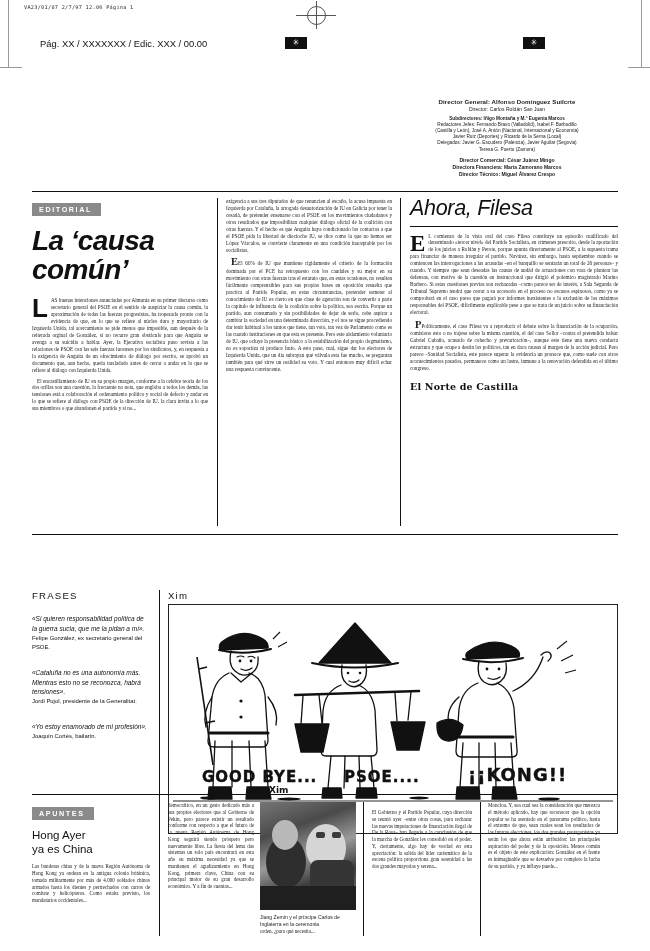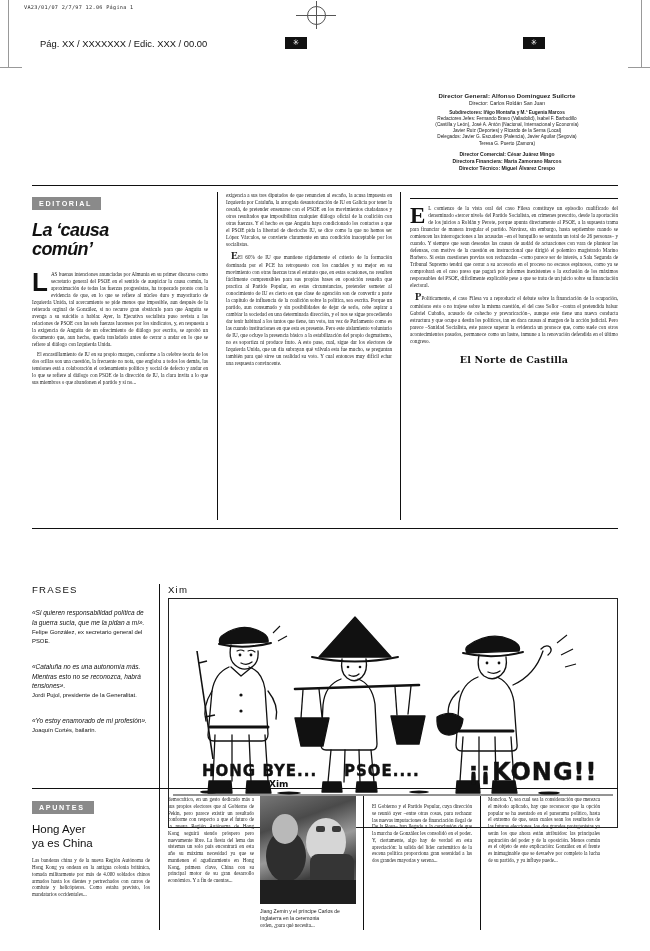--- a/index.html
+++ b/index.html
@@ -63,21 +63,21 @@
     color: #fff; font-size: 8px;
     font-family: "DejaVu Sans", sans-serif;
     line-height: 1;
   }
   .cb1 { left: 285px; top: 37px; }
   .cb2 { left: 523px; top: 37px; }
 
   
   .page {
     position: absolute;
-    left: 32px; top: 80px;
+    left: 32px; top: 86px;
     width: 586px; height: 850px;
   }
 
   
   .credits {
     position: absolute;
     right: 0; top: 12px;
     width: 222px;
     text-align: center;
     font-family: "Liberation Sans", sans-serif;
@@ -113,21 +113,21 @@
     font-size: 7.2px;
     font-weight: bold;
     letter-spacing: 1.6px;
     padding: 2.2px 9px 2.2px 7px;
   }
 
   .edit-title {
     font-family: "Liberation Sans", sans-serif;
     font-style: italic;
     font-weight: bold;
-    font-size: 18px;
+    font-size: 28px;
     line-height: 1.02;
     letter-spacing: -0.6px;
     margin-top: 11px;
     color: #111;
   }
 
   .filesa-title {
     font-family: "Liberation Sans", sans-serif;
     font-style: italic;
     font-weight: normal;
@@ -169,21 +169,21 @@
     color: #111;
   }
 
   .bigcap {
     font-family: "Liberation Serif", serif;
     font-weight: bold;
     font-size: 10.5px;
     line-height: 1;
   }
 
-  .logo-line { text-align: center; margin-top: 4px; }
+  .logo-line { text-align: left; margin-top: 4px; }
   .logo-gothic {
     font-family: "DejaVu Serif", serif;
     font-weight: bold;
     font-size: 9.5px;
     letter-spacing: 0.2px;
     color: #111;
   }
 
   
   .rule-mid {
@@ -327,20 +327,21 @@
     </div>
 
     <div style="position:absolute;left:194px;top:0;width:166px;">
       <div class="body-text">
         <p>exigencia a sus tres diputados de que renuncien al escaño, la acusa impuesta en Izquierda por Cataluña, la arrogada desautorización de IU en Galicia por tener la cesadá, de pretender ensenarse con el PSOE en los movimientos ciudadanos y otros resultados que imposibilitan cualquier diálogo oficial de la coalición con otras fuerzas. Y el hecho es que Anguita haya condicionado los contactos a que el PSOE pida la libertad de dieciocho IU, se dice como la que no hemos ser López Várcalos, se convierte claramente en una condición inaceptable por los socialistas.</p>
         <p class="ind"><span class="bigcap">E</span><span>El 60% de IU que mantiene rígidamente el criterio de la formación dominada por el PCE ha retropuesto con los caudales y su mejor en su movimiento con otras fuerzas tras el estatuto que, en estas ocasiones, no resulten fácilmente comprensibles para sus propias bases en oposición resuelta que practica al Partido Popular, en estas circunstancias, pretender someter al conocimiento de IU es cierto en que clase de agención son de convertir a parte la capítulo de influencia de la coalición sobre la política, sea escrita. Porque un partido, aun consumado y sin posibilidades de dejar de serlo, cebe aspirar a cambiar la sociedad en una determinada dirección, y el nos se sigue procediendo dar tenir habitual a los tantos que tiene, tan voto, tan vez de Parlamento como es las cuando instituciones en que esta es presente. Pero este aislamiento voluntario de IU, que ocluye la presencia básico a la estabilización del propio dogmatismo, no es soportiza ni produce fruto. A esto pase, cual, sigue dar los electores de Izquierda Unida, que un día subrayan qué válvula esta fue mucho, se preguntan también para qué sirve un realidad su voto. Y cual entonces muy difícil echar una respuesta convincente.</span></p>
       </div>
     </div>
 
     <div style="position:absolute;left:378px;top:0;width:208px;">
+      <div class="filesa-title">Ahora, Filesa</div>
       <div class="filesa-rule"></div>
       <div class="body-text dropcap-wrap" style="margin-top:6px;">
         <span class="dropcap-serif">E</span>
         <p>L comienzo de la vista oral del caso Filesa constituye un episodio cualificado del denominado «tercer nivel» del Partido Socialista, en crímenes prescrito, desde la aportación de los juicios a Roldán y Perote, porque apunta directamente al PSOE, a la supuesta trama para financiar de manera irregular el partido. Navárez, sin embargo, hasta septiembre cuando se comiencen las interrogaciones a las acusadas –en el banquillo se sentarán un total de 26 personas– y cuando. Y siempre que sean deseadas las causas de audád de actuaciones con vara de plantear las defensas, con motivo de la cuestión en instruccional que dirigió el polemico magistrado Marino Barbero. Si estas cuestiones previas son rechazadas –como parece ser de interés, a Sala Segunda de Tribunal Supremo tendrá que cerrar a su accesorio en el proceso no escasos espinosos, como ya se comprobará en el caso preso que pagará por informes inexistentes o la exclusión de los máximos responsables del PSOE, difícilmente explicable pese a que se trata de un juicio sobre su financiación electoral.</p>
         <p class="ind"><span class="bigcap">P</span><span>Políticamente, el caso Filesa va a reproducir el debate sobre la financiación de la ocupación, comísiono esto o no trajese sobre la misma cuestión, el del caso Sollor –contra el pretendida balsar Gabriel Cubaño, acusado de cohecho y prevaricación–, aunque este tiene una nueva conducta estructura y que ocupe a destin los políticos, tan en daca causas al margen de la acción judicial. Pero parece –Sanidad Socialista, este parece superar la evidencia un pronoce que, como suele con otros acontecimientos pasados, permanece como un lastre, inmune a la renovación defendida en el último congreso.</span></p>
       </div>
       <div class="logo-line">
         <span class="logo-gothic">El Norte de Castilla</span>
       </div>
     </div>
@@ -497,23 +498,23 @@
             <path d="M392 56 l12 -6"></path>
             <path d="M396 68 l11 -3"></path>
           </g>
 
           <g fill="#111" font-family="DejaVu Sans" font-size="9" font-weight="bold">
             <text x="100" y="188">Xim</text>
           </g>
         </svg>
       </div>
 
-      <div class="cartoon-caption" style="left:34px;top:178px;">HONG BYE...</div>
+      <div class="cartoon-caption" style="left:34px;top:178px;">GOOD BYE...</div>
       <div class="cartoon-caption" style="left:176px;top:178px;">PSOE....</div>
-      <div class="cartoon-caption" style="left:300px;top:174px;font-size:24px;">¡¡KONG!!</div>
+      <div class="cartoon-caption" style="left:300px;top:174px;font-size:18px;">¡¡KONG!!</div>
     </div>
   </div>
 
   <div class="rule-mid" style="top:708px;"></div>
 
   <div class="bot-block">
 
     <div class="vline" style="left:127px;top:0;height:134px;"></div>
     <div class="vline" style="left:331px;top:0;height:134px;"></div>
     <div class="vline" style="left:448px;top:0;height:134px;"></div>

